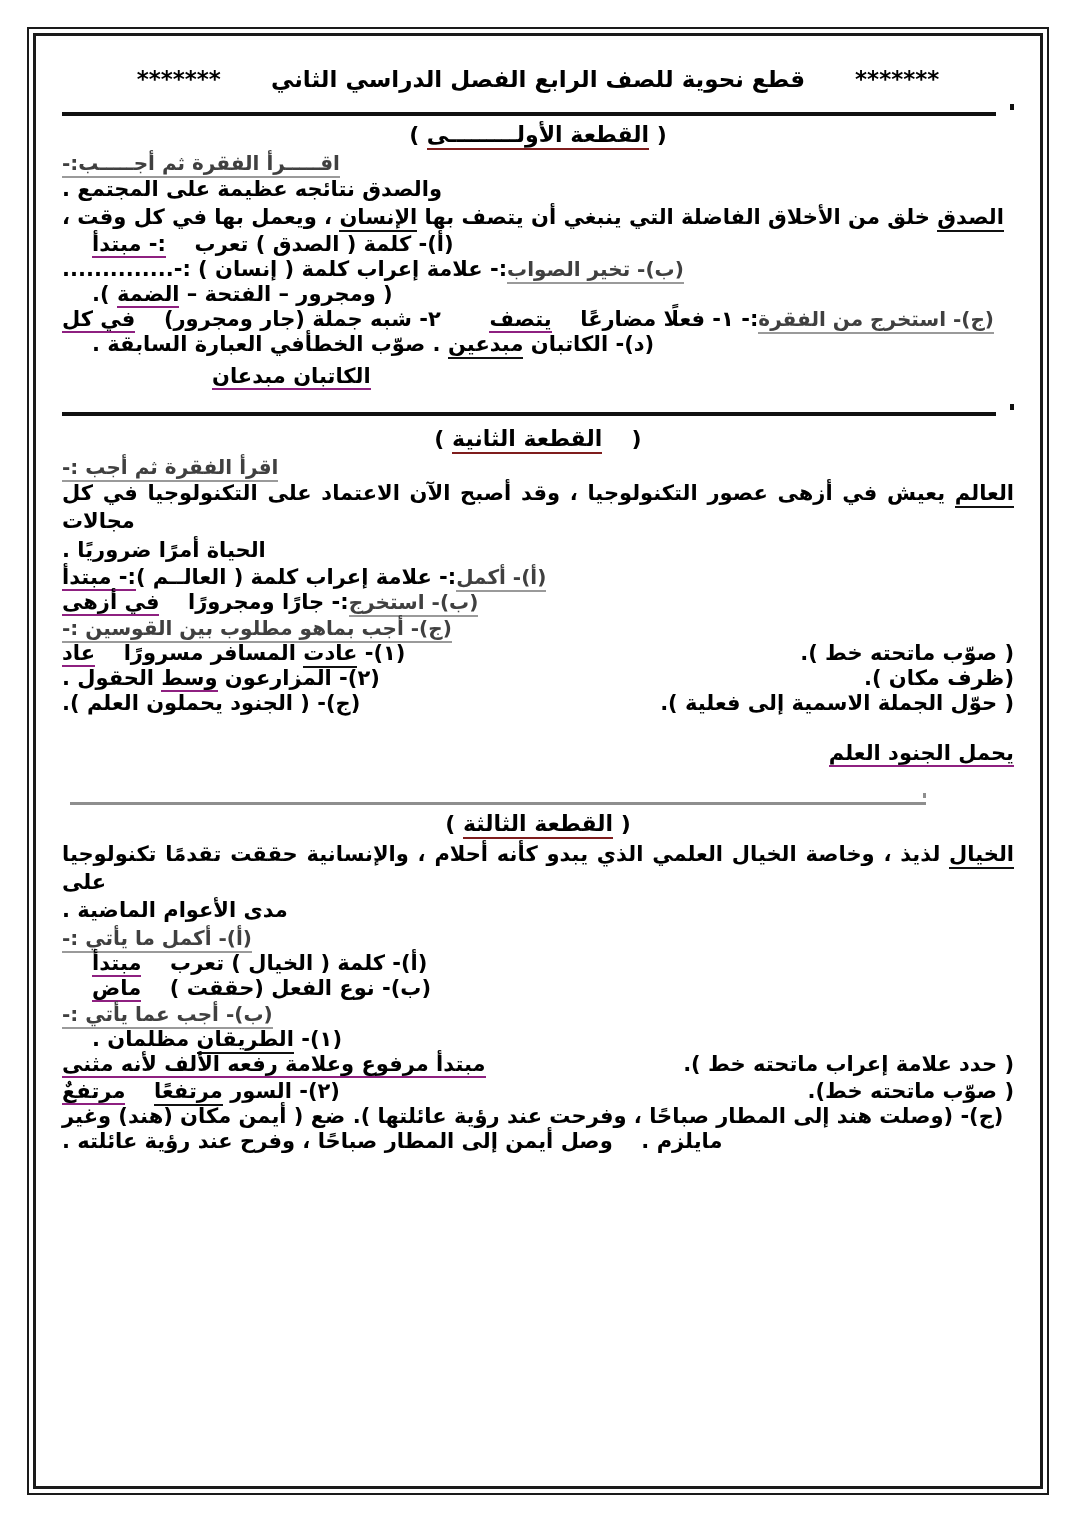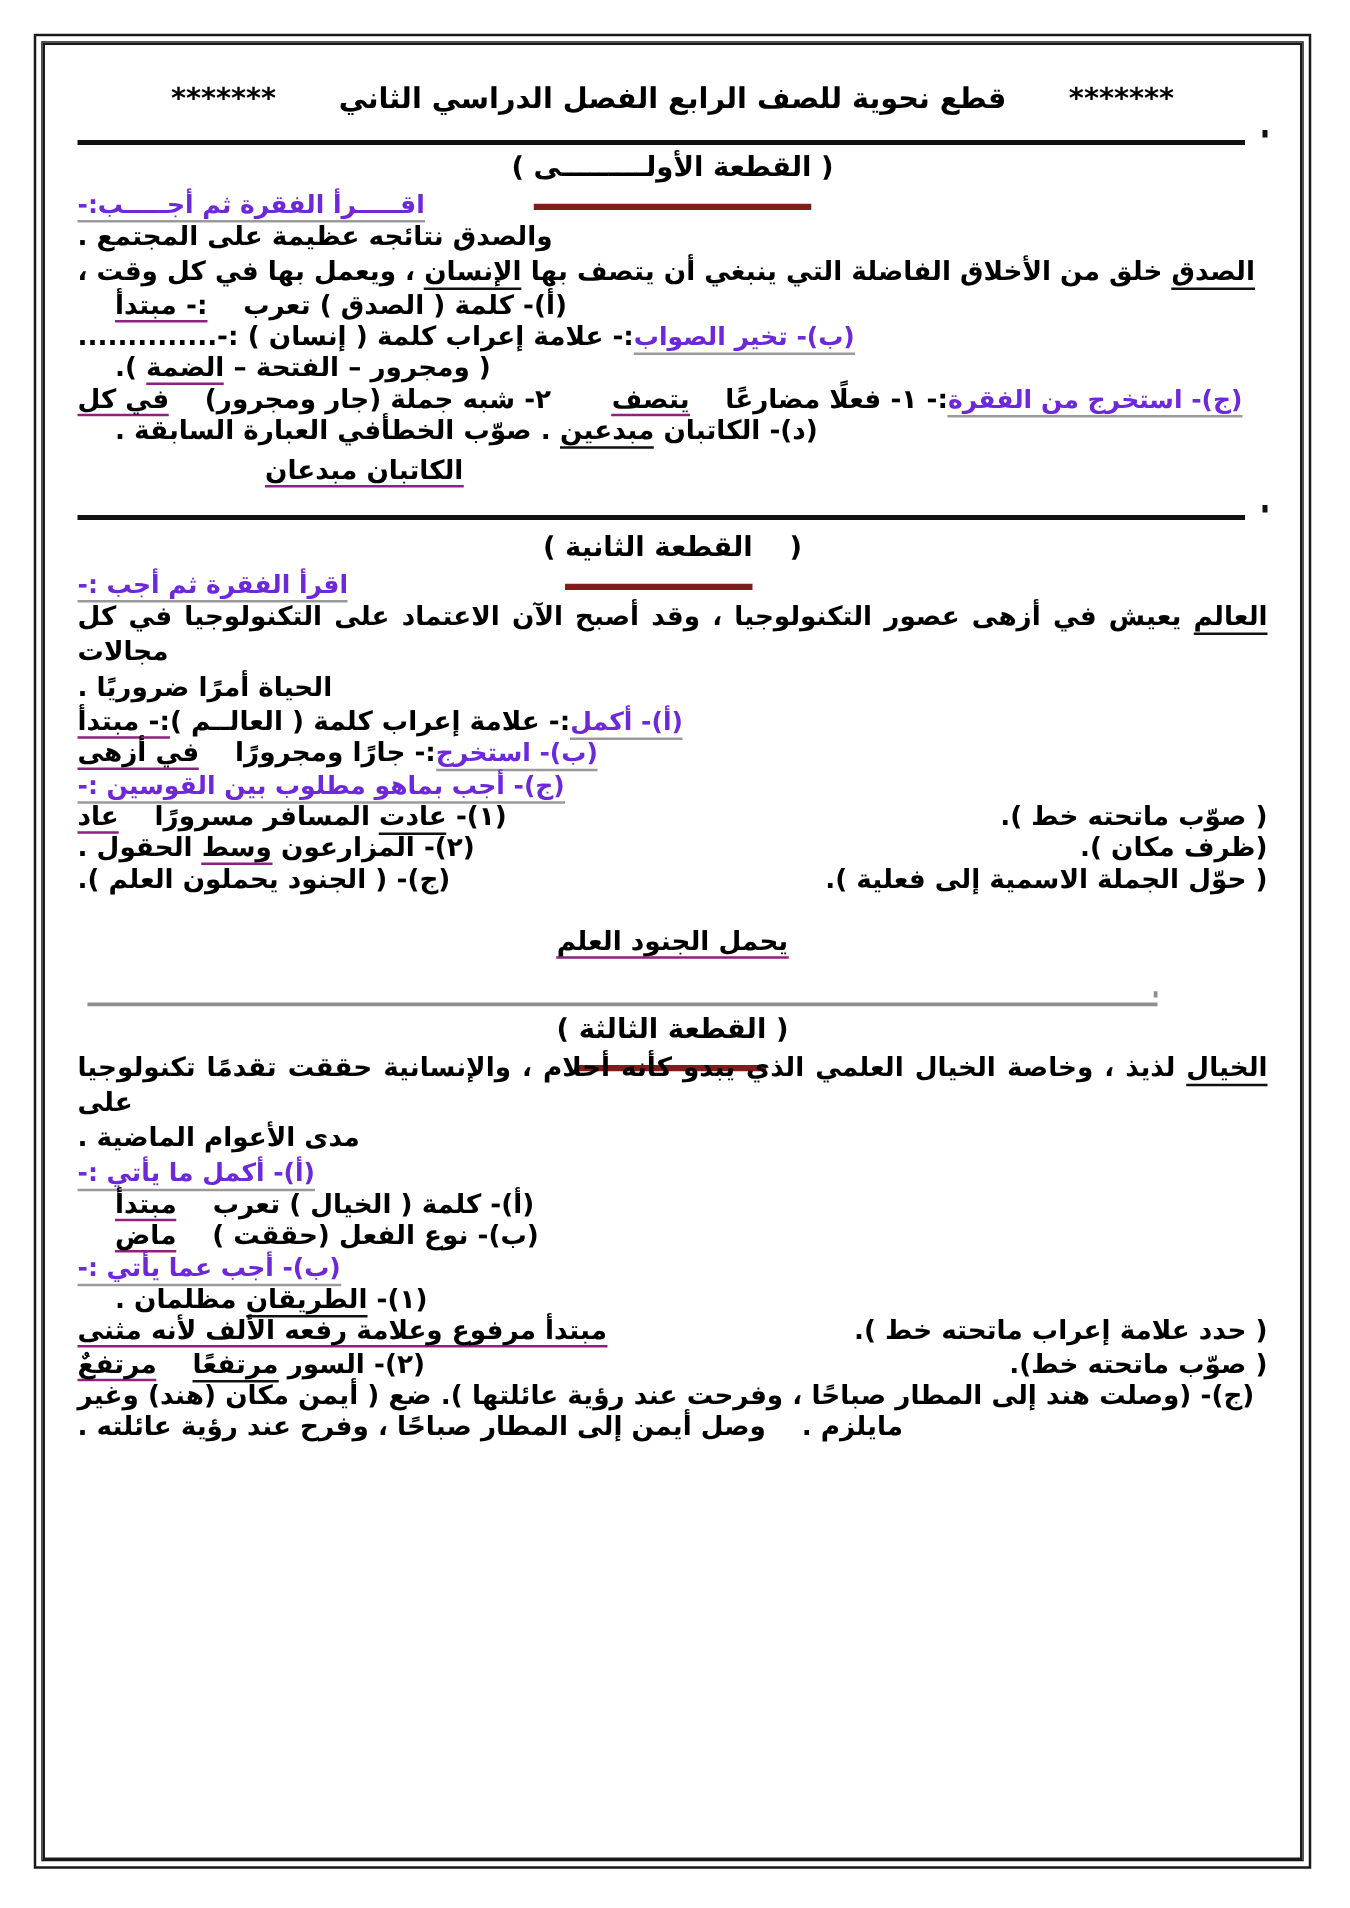--- a/index.html
+++ b/index.html
@@ -92,31 +92,31 @@
   }
 
   
   .passage-head {
     text-align: center;
     font-weight: bold;
     font-size: 22px;
     margin: 2px 0 4px 0;
   }
   .passage-head .u {
-    border-bottom: 5px solid #7f1d1d;
-    padding-bottom: 16px;
+    border-bottom: 2px solid #7f1d1d;
+    padding-bottom: 1px;
   }
 
   
   .instr {
     display: block;
     text-align: left;
     font-weight: bold;
     font-size: 20px;
-    color: #6d28d9;
+    color: #404040;
     margin-top: 2px;
   }
   .instr .u {
     border-bottom: 2px solid #9a9a9a;
     padding-bottom: 1px;
   }
 
   
   .para {
     font-weight: bold;
@@ -141,21 +141,21 @@
   .ans {
     color: #000000;
     border-bottom: 2px solid #8e2080;
     padding-bottom: 0;
     font-weight: bold;
   }
   .ans.no-u { border-bottom: none; }
 
   .ans-line {
     display: block;
-    text-align: center;
+    text-align: right;
     font-size: 21px;
     margin-top: 8px;
   }
   .ans-line.right-ish { text-align: left; padding-left: 150px; }
 
   
   .qrow {
     display: flex;
     flex-direction: row;
     justify-content: space-between;

